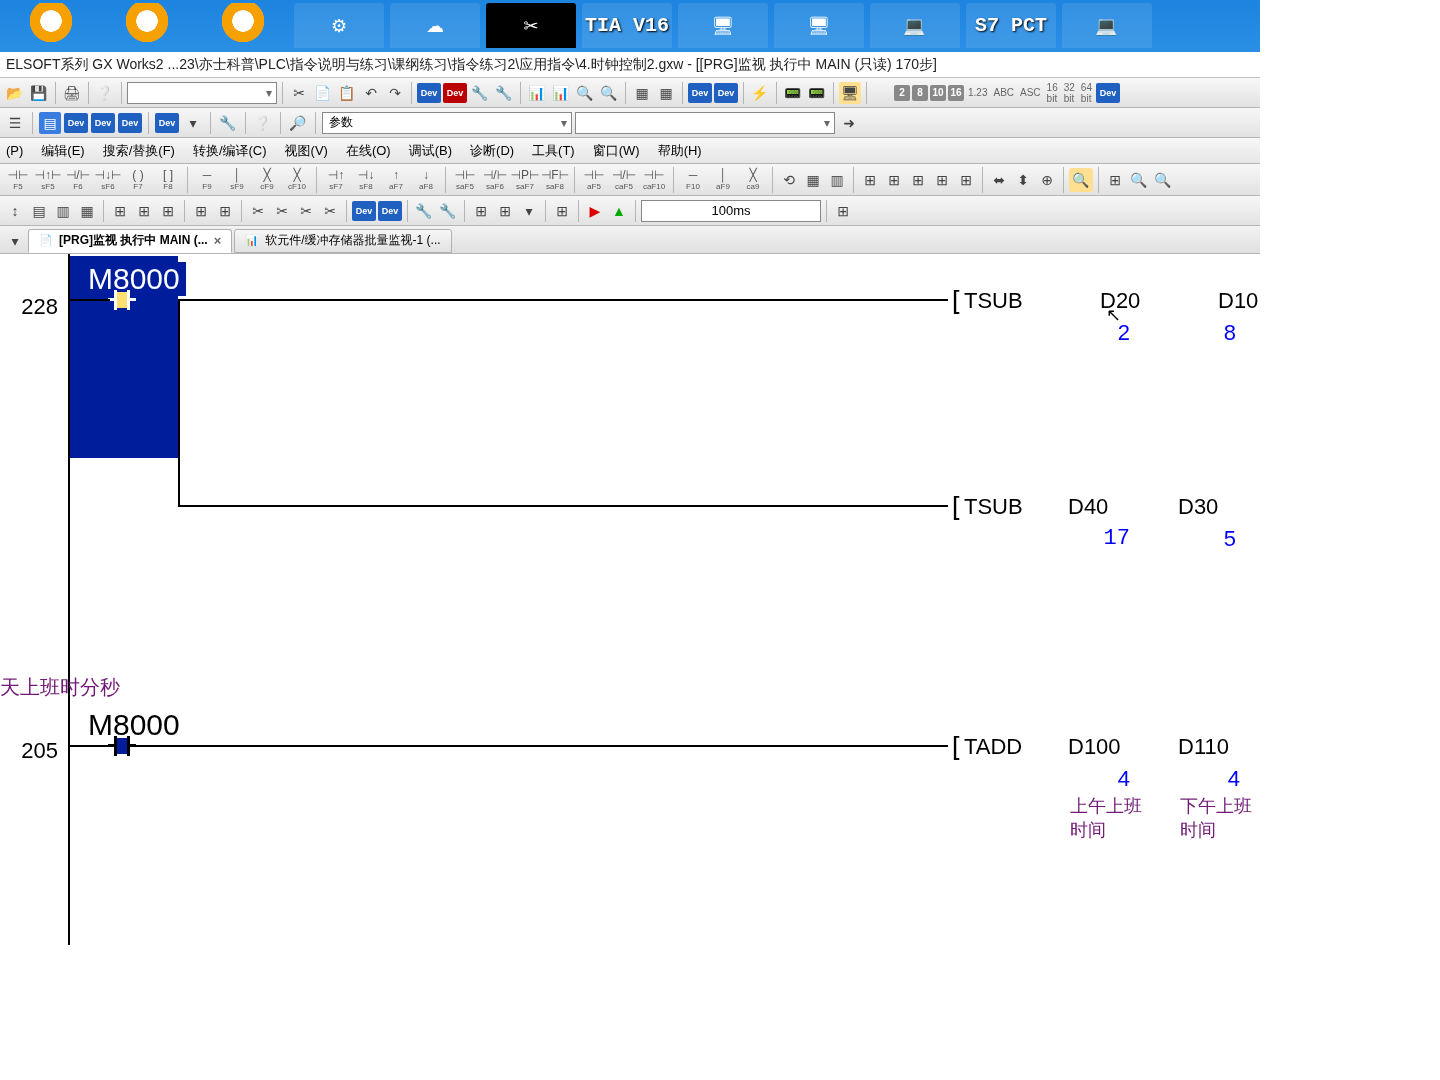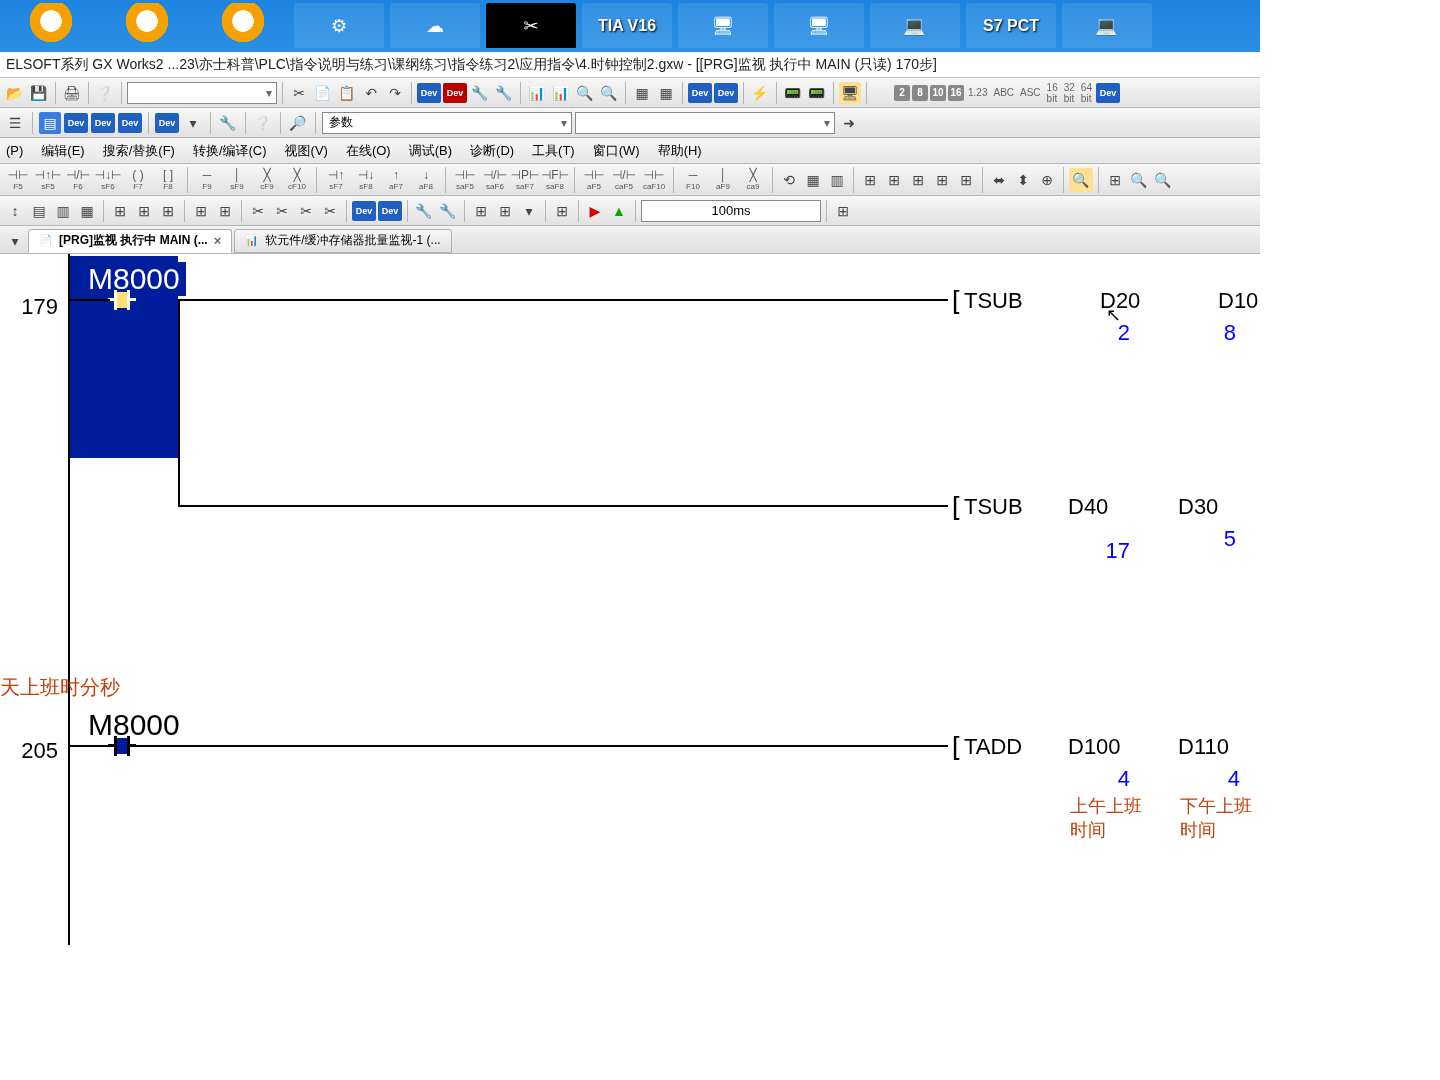--- a/index.html
+++ b/index.html
@@ -1,21 +1,21 @@
 <!DOCTYPE html>
 <html><head>
 <meta charset="utf-8">
 <style>
 * { margin: 0; padding: 0; box-sizing: border-box; font-family: "Microsoft YaHei", Arial, sans-serif; }
 body { width: 1260px; height: 945px; background: #fff; overflow: hidden; font-size: 12px; }
 
 .taskbar { height: 52px; background: linear-gradient(180deg,#1d84df 0%,#2a8fe5 100%); display: flex; gap: 6px; padding: 3px 6px 0; }
 .tb-item { width: 90px; height: 45px; background: rgba(255,255,255,0.1); border-radius: 3px 3px 0 0; display:flex; align-items:center; justify-content:center; font-size:18px; color:#fff; }
 .tb-item.egg { background: radial-gradient(circle at 50% 40%, #fff 20%, #f7a100 21%, #f7a100 40%, transparent 41%); }
-.tb-item .txt { font-weight:bold; color:#fff; text-shadow:1px 1px 2px #000; font-size:16px; }
+.tb-item .txt { font-weight:bold; color:#fff; text-shadow:1px 1px 2px #000; font-size:20px;font-family:Liberation Mono, monospace; }
 
 .titlebar { height: 26px; background: #fff; border-bottom:1px solid #c0c0c0; display:flex; align-items:center; padding: 0 6px; font-size: 14px; color: #222; }
 
 .toolbar { height: 30px; background: linear-gradient(180deg,#f7f7f7,#e2e2e2); border-bottom:1px solid #b5b5b5; display:flex; align-items:center; padding: 0 4px; gap:2px; }
 .tb-btn { width:22px; height:22px; border:1px solid transparent; border-radius:2px; display:flex; align-items:center; justify-content:center; font-size:14px; color:#444; }
 .tb-sep { width:1px; height:22px; background:#b5b5b5; margin:0 3px; }
 .tb-dev { width:24px; height:20px; background:#2060c0; color:#fff; font-size:9px; font-weight:bold; display:flex; align-items:center; justify-content:center; border-radius:2px; }
 .tb-drop { width:150px; height:22px; border:1px solid #888; background:#fff; display:flex; align-items:center; padding:0 4px; position:relative; }
 .tb-drop::after { content:"▾"; position:absolute; right:4px; color:#666; }
 .tb-num { width:16px; height:16px; background:#888; color:#fff; font-size:10px; font-weight:bold; display:flex; align-items:center; justify-content:center; border-radius:2px; }
@@ -45,21 +45,21 @@
 
 .canvas { position:relative; height: calc(945px - 52px - 26px - 30px - 30px - 26px - 32px - 30px - 28px); background:#fff; }
 .step-num { position:absolute; font-size:22px; color:#000; text-align:right; width:50px; }
 .sel-block { position:absolute; background:#001e9c; }
 .contact-label { position:absolute; font-size:30px; color:#000; background:#001e9c; color:#fff; padding:0 6px; }
 .contact-label.plain { background:transparent; color:#000; }
 .rail { position:absolute; background:#000; }
 .coil-bracket { position:absolute; font-size:26px; color:#000; font-family:monospace; }
 .op-text { position:absolute; font-size:22px; color:#000; }
 .live-val { position:absolute; font-size:22px; color:#0000ff; text-align:right; width:40px; }
-.comment { position:absolute; font-size:20px; color:#c2410c; }
+.comment { position:absolute; font-size:20px; color:#701a75; }
 .cursor-arrow { position:absolute; font-size:18px; color:#000; pointer-events:none; }
 </style>
 </head>
 <body>
 
 <div class="taskbar">
   <div class="tb-item egg"></div>
   <div class="tb-item egg"></div>
   <div class="tb-item egg"></div>
   <div class="tb-item">⚙</div>
@@ -350,21 +350,21 @@
   <div class="tab">
     <span class="icon">📊</span>
     <span>软元件/缓冲存储器批量监视-1 (...</span>
   </div>
 </div>
 
 <div class="canvas">
 
   <div class="rail" style="left:68px; top:0; width:2px; height:100%;"></div>
 
-  <div class="step-num" style="left:8px; top:40px;">179</div>
+  <div class="step-num" style="left:8px; top:40px;">228</div>
 
   <div class="sel-block" style="left:70px; top:2px; width:108px; height:202px;"></div>
 
   <div class="contact-label" style="left:82px; top:8px;">M8000</div>
 
   <div style="position:absolute; left:108px; top:36px; width:28px; height:20px;">
     <div style="position:absolute;left:0;top:8px;width:6px;height:3px;background:#fff"></div>
     <div style="position:absolute;right:0;top:8px;width:6px;height:3px;background:#fff"></div>
     <div style="position:absolute;left:6px;top:0;width:3px;height:20px;background:#fff"></div>
     <div style="position:absolute;right:6px;top:0;width:3px;height:20px;background:#fff"></div>
@@ -383,21 +383,21 @@
 
   <div class="cursor-arrow" style="left:1106px; top:50px;">↖</div>
 
   <div class="rail" style="left:178px; top:45px; width:2px; height:208px;"></div>
 
   <div class="rail" style="left:178px; top:251px; width:770px; height:2px;"></div>
 
   <div class="coil-bracket" style="left:948px; top:238px;">[</div>
   <div class="op-text" style="left:964px; top:240px;">TSUB</div>
   <div class="op-text" style="left:1068px; top:240px;">D40</div>
-  <div class="live-val" style="left:1090px; top:284px;">17</div>
+  <div class="live-val" style="left:1090px; top:272px;font-family:Liberation Mono, monospace;">17</div>
   <div class="op-text" style="left:1178px; top:240px;">D30</div>
   <div class="live-val" style="left:1196px; top:272px;">5</div>
 
   <div class="comment" style="left:0px; top:420px;">天上班时分秒</div>
 
   <div class="step-num" style="left:8px; top:484px;">205</div>
   <div class="contact-label plain" style="left:82px; top:454px;">M8000</div>
 
   <div style="position:absolute; left:108px; top:482px; width:28px; height:20px;">
     <div style="position:absolute;left:0;top:8px;width:6px;height:3px;background:#000"></div>

